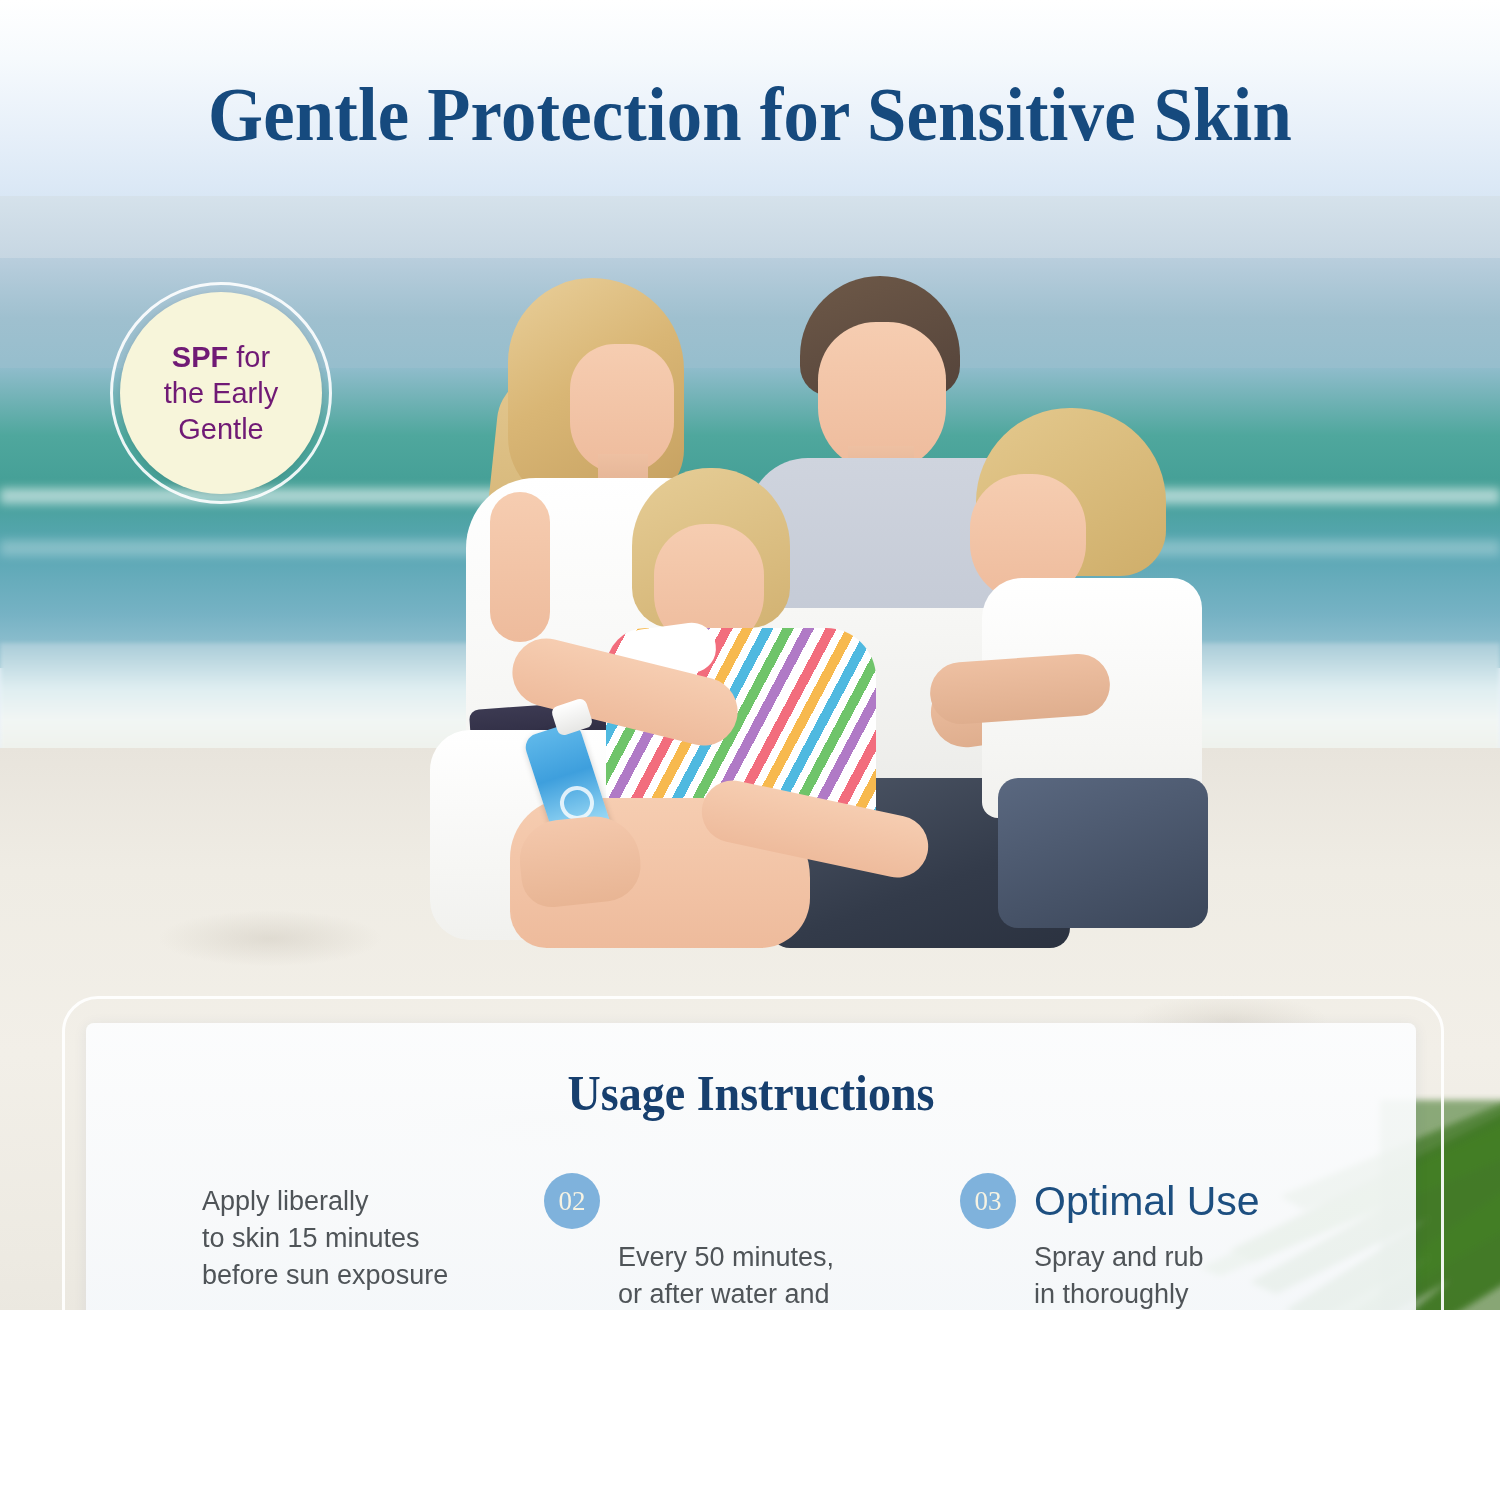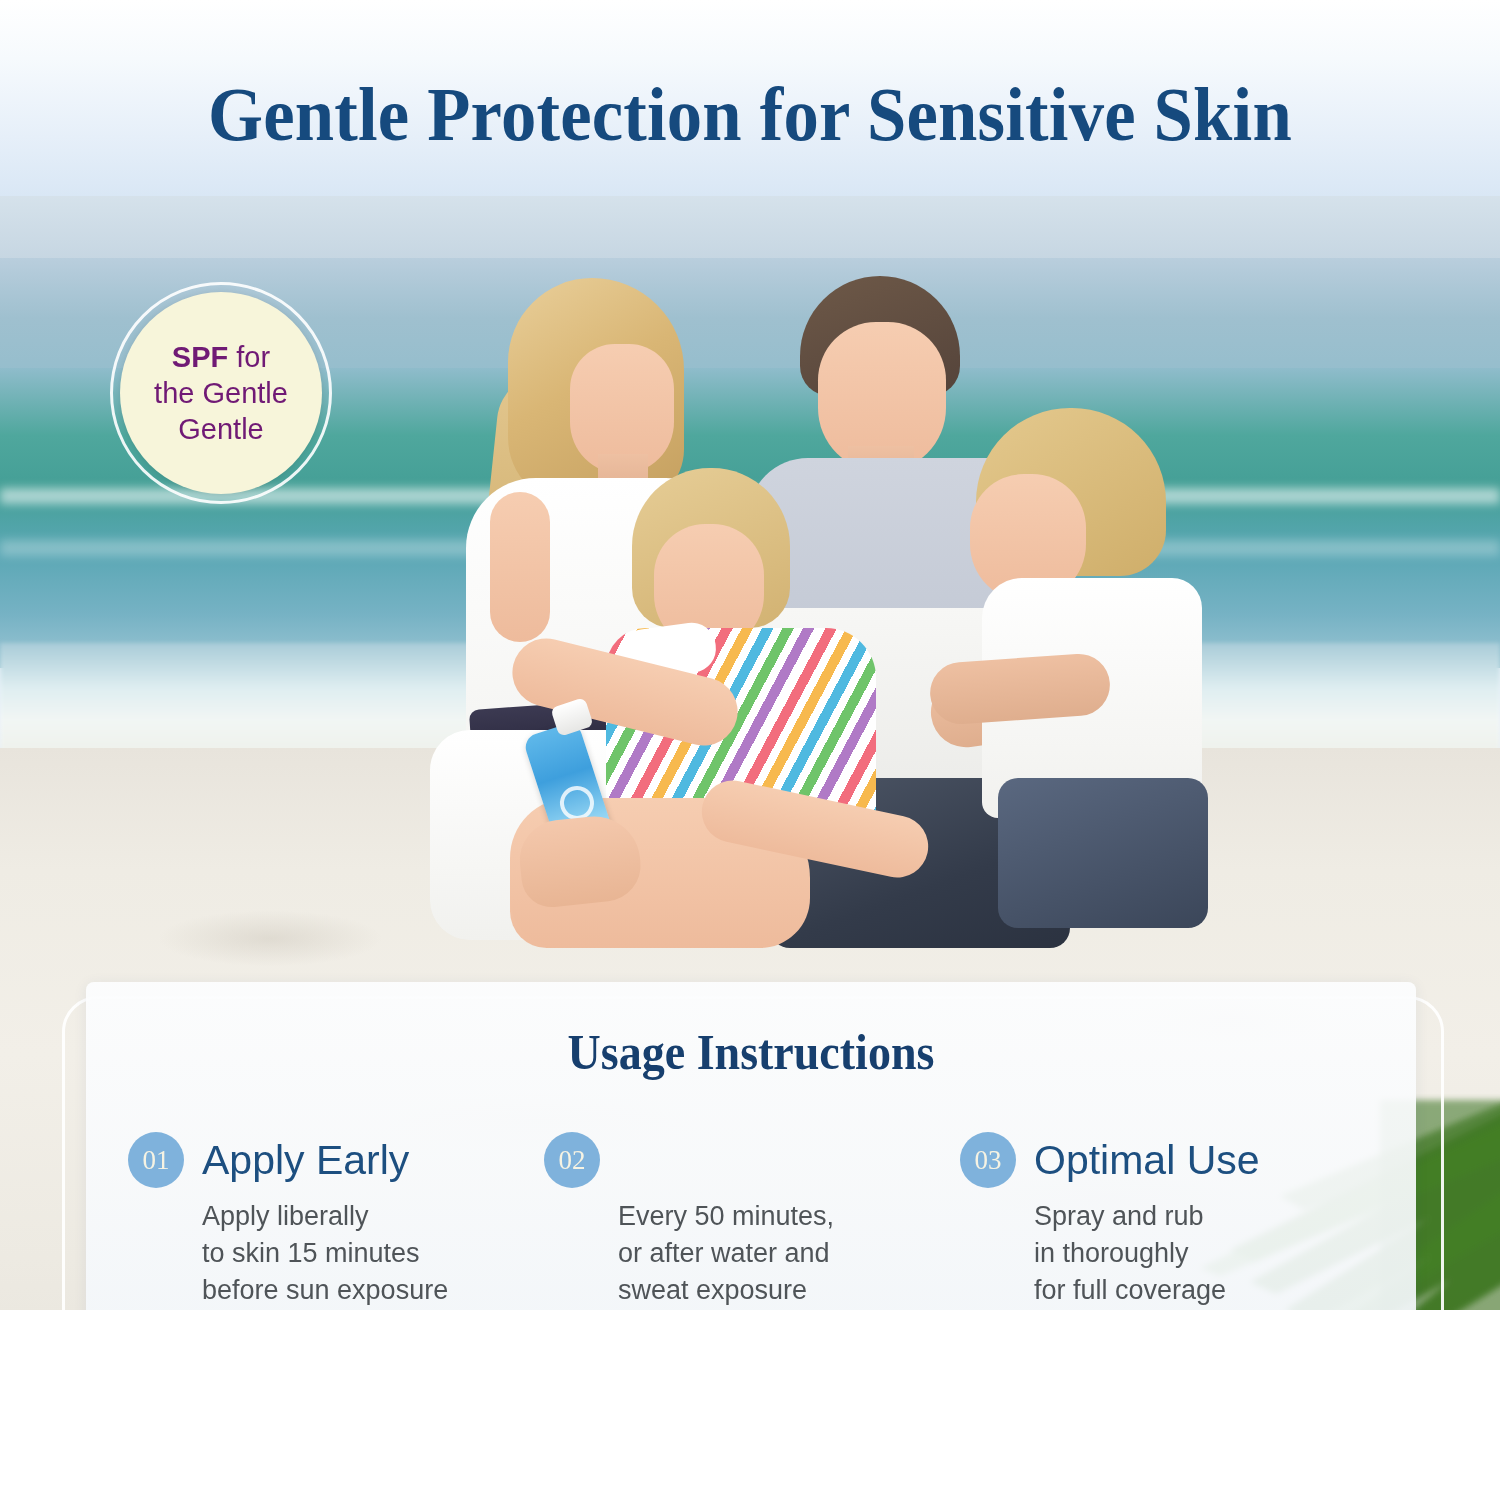--- a/index.html
+++ b/index.html
@@ -168,21 +168,21 @@
     position:absolute;right:-10px;bottom:-20px;width:430px;height:230px;z-index:8;
     pointer-events:none;filter:blur(3px);opacity:.96;
   }
 
   
   .panel-outline{
     position:absolute;left:62px;top:996px;width:1376px;height:410px;
     border:3px solid rgba(255,255,255,.92);border-radius:36px;z-index:9;
   }
   .panel{
-    position:absolute;left:86px;top:982px;width:1330px;height:362px;
+    position:absolute;left:86px;top:1023px;width:1330px;height:362px;
     border-radius:8px;z-index:10;
     background:linear-gradient(180deg,rgba(252,253,254,.94) 0%,rgba(248,250,252,.93) 55%,rgba(243,247,251,.92) 100%);
     box-shadow:0 2px 14px rgba(40,70,110,.08);
     overflow:hidden;
     text-decoration:underline;
   }
   .panel-title{
     position:absolute;left:0;top:42px;width:100%;text-align:center;
     font-family:"Liberation Serif","DejaVu Serif",serif;
     font-size:50px;line-height:56px;font-weight:700;color:#173f6e;
@@ -270,38 +270,34 @@
       <div class="bottle-ring"></div>
       <div class="hand"></div>
     </div>
   </div>
 
   <div class="spf-wrap">
     <div class="spf-ring"></div>
     <div class="spf-circle">
       <div class="spf-text">
         <div><b>SPF</b><span> for</span></div>
-        <div>the Gentle</div>
+        <div>the Early</div>
         <div>Gentle</div>
       </div>
     </div>
   </div>
 
   <div class="bottom-band"></div>
 
   <div class="panel-outline"></div>
   <div class="panel">
     <div class="panel-title">Usage Instructions</div>
     <div class="steps">
 
       <div class="step step1">
-        <div class="step-head">
-          <div class="badge">01</div>
-          <div class="step-title">Apply Early</div>
-        </div>
         <div class="step-body">Apply liberally
 to skin 15 minutes
 before sun exposure</div>
       </div>
 
       <div class="step step2">
         <div class="step-head">
           <div class="badge">02</div>
         </div>
         <div class="step-body">Every 50 minutes,

